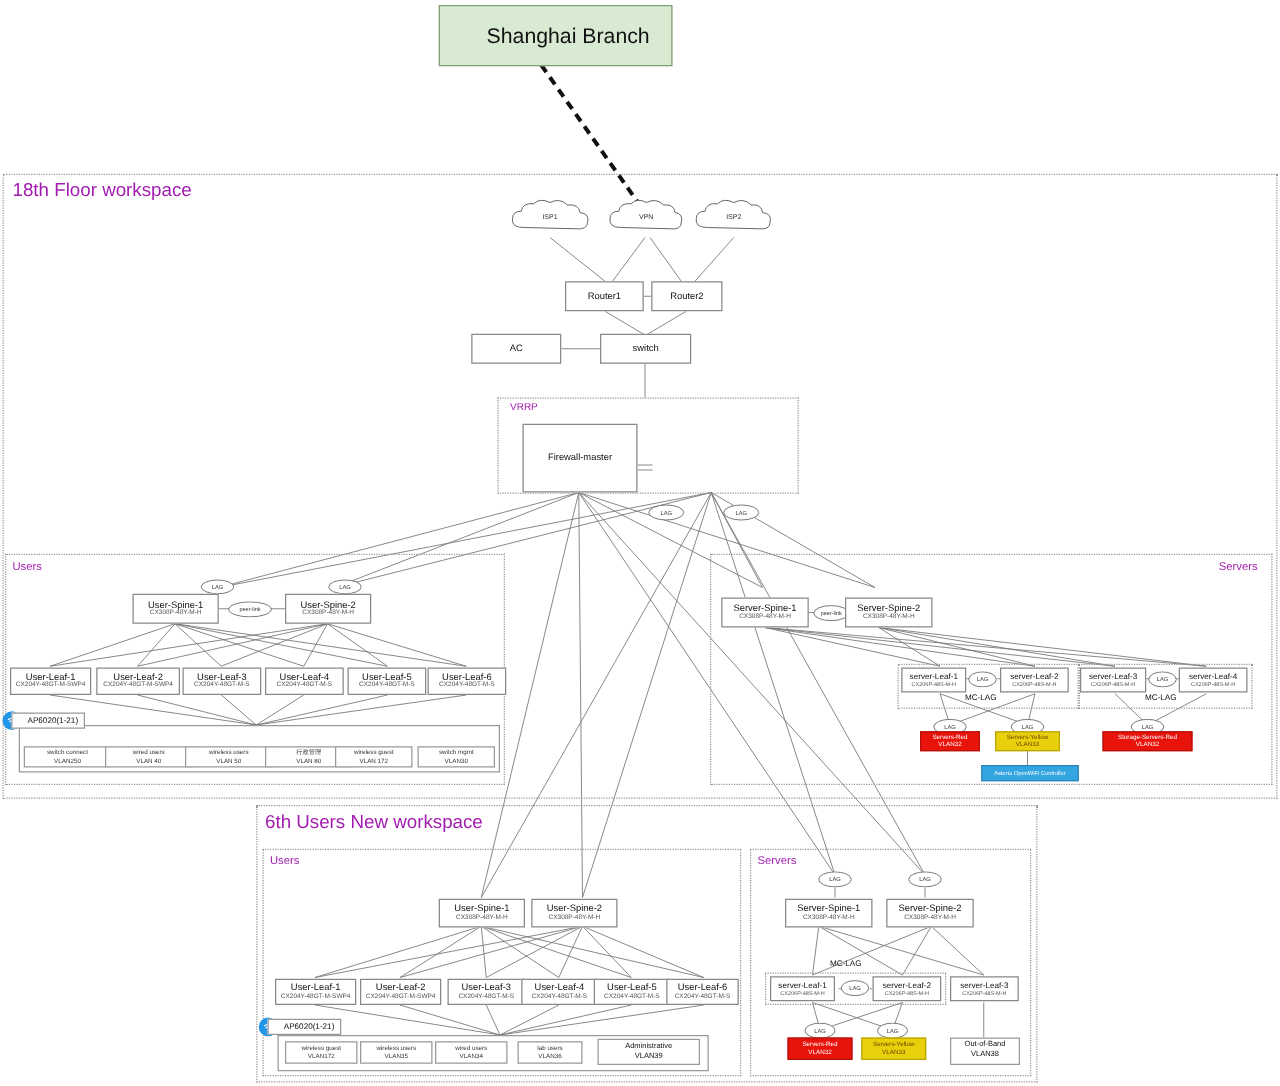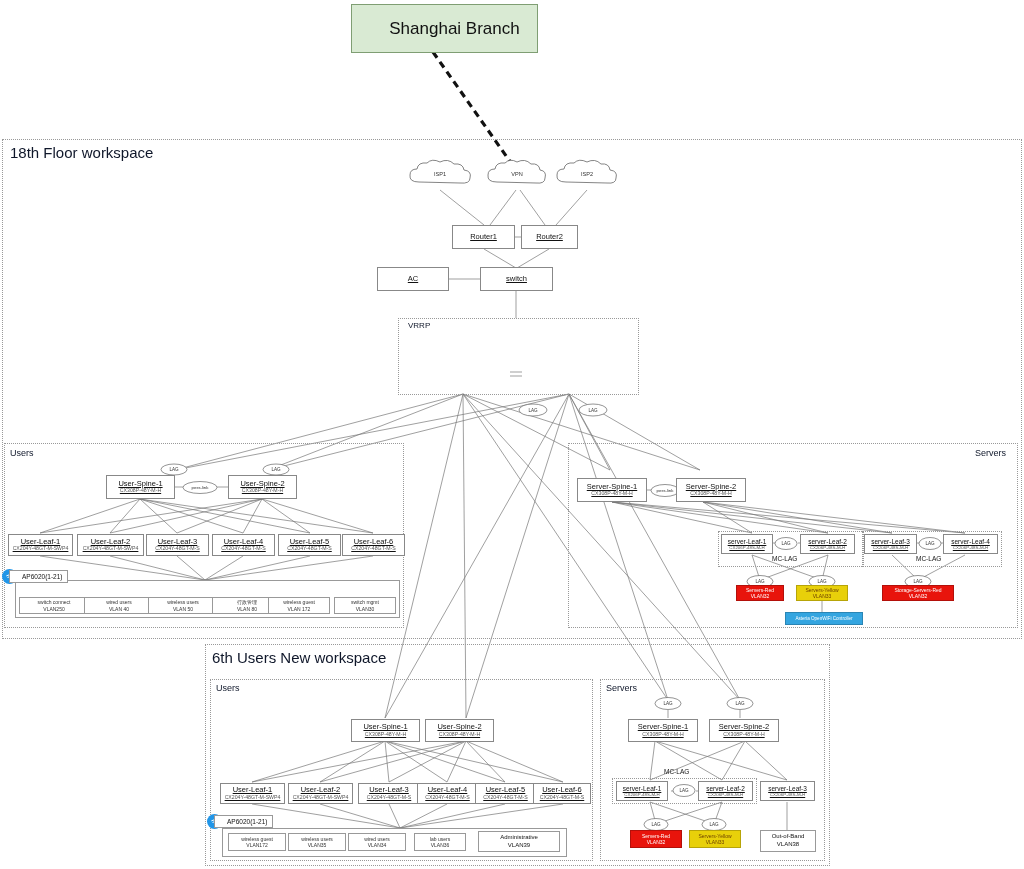--- a/index.html
+++ b/index.html
@@ -1,33 +1,33 @@
 <!DOCTYPE html>
 <html><head>
 <meta charset="utf-8">
 <style>
   html,body{margin:0;padding:0;background:#ffffff;}
   body{font-family:"Liberation Sans", sans-serif; color:#111;}
   #canvas{position:relative;width:1024px;height:869px;overflow:hidden;background:#fff;}
   svg.links{position:absolute;left:0;top:0;width:1024px;height:869px;pointer-events:none;}
 
   .node{position:absolute;box-sizing:border-box;background:#fff;border:1px solid #888;
-        display:flex;flex-direction:column;align-items:center;justify-content:center;text-align:center;text-decoration:underline;}
+        display:flex;flex-direction:column;align-items:center;justify-content:center;text-align:center;}
   .node .t1{font-size:7.5px;color:#111;line-height:1.15;}
   .node .t2{font-size:5.2px;color:#555;line-height:1.15;}
   .branch{position:absolute;background:#d9ead3;border:1px solid #7f9e73;
           display:flex;align-items:center;justify-content:center;font-size:17px;color:#111;}
 
   .cloud{position:absolute;display:flex;align-items:center;justify-content:center;
          font-size:5.6px;color:#333;}
   .cloud svg{position:absolute;left:0;top:0;}
   .cloud span{position:relative;z-index:2;}
 
   .zone{position:absolute;box-sizing:border-box;border:1px dotted #999;background:transparent;}
-  .zone-title{position:absolute;font-size:8px;color:#0f172a;}
+  .zone-title{position:absolute;font-size:8px;color:#a21caf;}
   .zone-title.huge{font-size:15px;}
   .zone-title.mid{font-size:9px;}
 
   .lag{position:absolute;display:flex;align-items:center;justify-content:center;font-size:4.6px;color:#333;}
   .lag svg{position:absolute;left:0;top:0;}
   .lag span{position:relative;z-index:2;}
 
   .peer{position:absolute;display:flex;align-items:center;justify-content:center;font-size:4.4px;color:#333;}
   .peer svg{position:absolute;left:0;top:0;}
   .peer span{position:relative;z-index:2;}
@@ -217,20 +217,23 @@
 
   <div class="node" style="left:377px;top:267px;width:72px;height:24px;">
     <div class="t1">AC</div>
   </div>
   <div class="node" style="left:480px;top:267px;width:73px;height:24px;">
     <div class="t1">switch</div>
   </div>
 
   <div class="zone" style="left:398px;top:318px;width:241px;height:77px;"></div>
   <div class="zone-title" style="left:408px;top:321px;">VRRP</div>
+  <div class="node" style="left:418px;top:339px;width:92px;height:55px;">
+    <div class="t1">Firewall-master</div>
+  </div>
 
   <div class="lag" style="left:518px;top:403px;width:30px;height:14px;">
     <svg width="30" height="14">
         <ellipse cx="15" cy="7" rx="14" ry="6" fill="#fff" stroke="#666" stroke-width="0.7"></ellipse>
       </svg>
     <span>LAG</span>
   </div>
   <div class="lag" style="left:578px;top:403px;width:30px;height:14px;">
     <svg width="30" height="14">
         <ellipse cx="15" cy="7" rx="14" ry="6" fill="#fff" stroke="#666" stroke-width="0.7"></ellipse>

